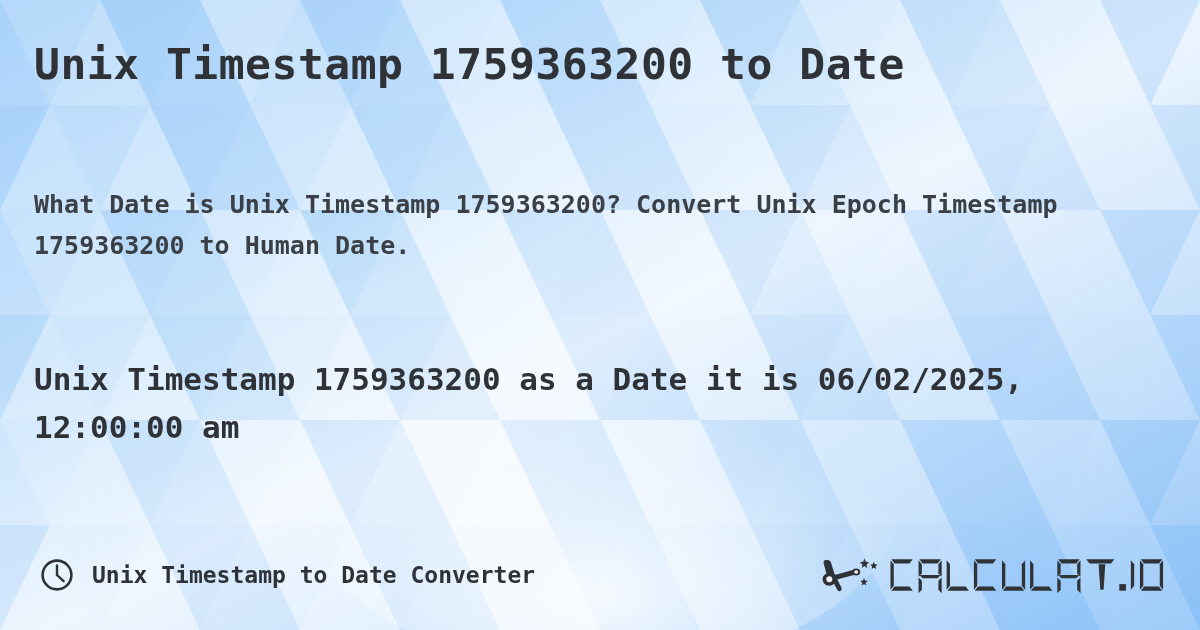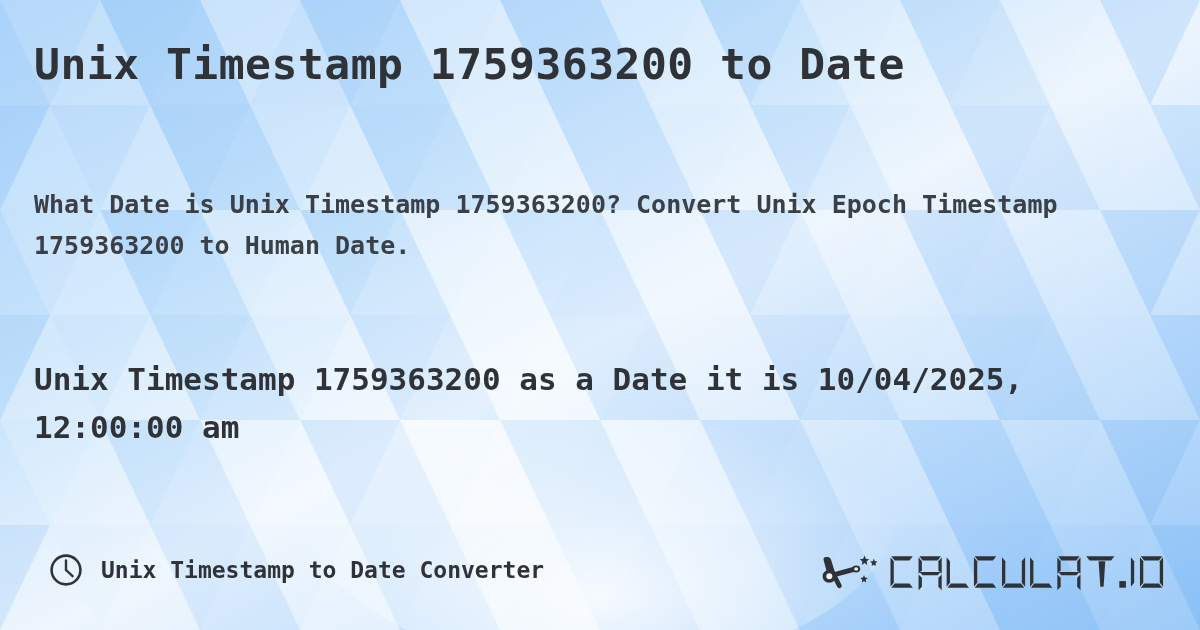--- a/index.html
+++ b/index.html
@@ -79,26 +79,26 @@
     font-size: 31px;
     font-weight: bold;
     color: #2f3337;
     line-height: 1.55;
     letter-spacing: 0px;
   }
 
   
   .footer {
     position: absolute;
-    left: 48px;
+    left: 39px;
     right: 34px;
     bottom: 32px;
     height: 46px;
     display: flex;
-    align-items: flex-start;
+    align-items: center;
     justify-content: space-between;
   }
 
   .footer-left {
     display: flex;
     align-items: center;
     gap: 17px;
   }
 
   .clock-icon {
@@ -315,21 +315,21 @@
 
     <ellipse cx="600" cy="500" rx="300" ry="170" fill="url(#glow)"></ellipse>
   </svg>
 
   <div id="content">
 
     <h1 class="page-title">Unix Timestamp 1759363200 to Date</h1>
 
     <p class="description">What Date is Unix Timestamp 1759363200? Convert Unix Epoch Timestamp 1759363200 to Human Date.</p>
 
-    <p class="result">Unix Timestamp 1759363200 as a Date it is 10/04/2025, 12:00:00 am</p>
+    <p class="result">Unix Timestamp 1759363200 as a Date it is 06/02/2025, 12:00:00 am</p>
 
     <div class="footer">
 
       <div class="footer-left">
         <svg class="clock-icon" viewBox="0 0 36 36" aria-hidden="true">
           <circle cx="18" cy="18" r="14.4" fill="none" stroke="#2f3337" stroke-width="2.6"></circle>
           <line x1="18" y1="18" x2="18" y2="8.4" stroke="#2f3337" stroke-width="2.4" stroke-linecap="round"></line>
           <line x1="18" y1="18" x2="24.6" y2="24.2" stroke="#2f3337" stroke-width="2.4" stroke-linecap="round"></line>
         </svg>
         <span class="footer-label">Unix Timestamp to Date Converter</span>

